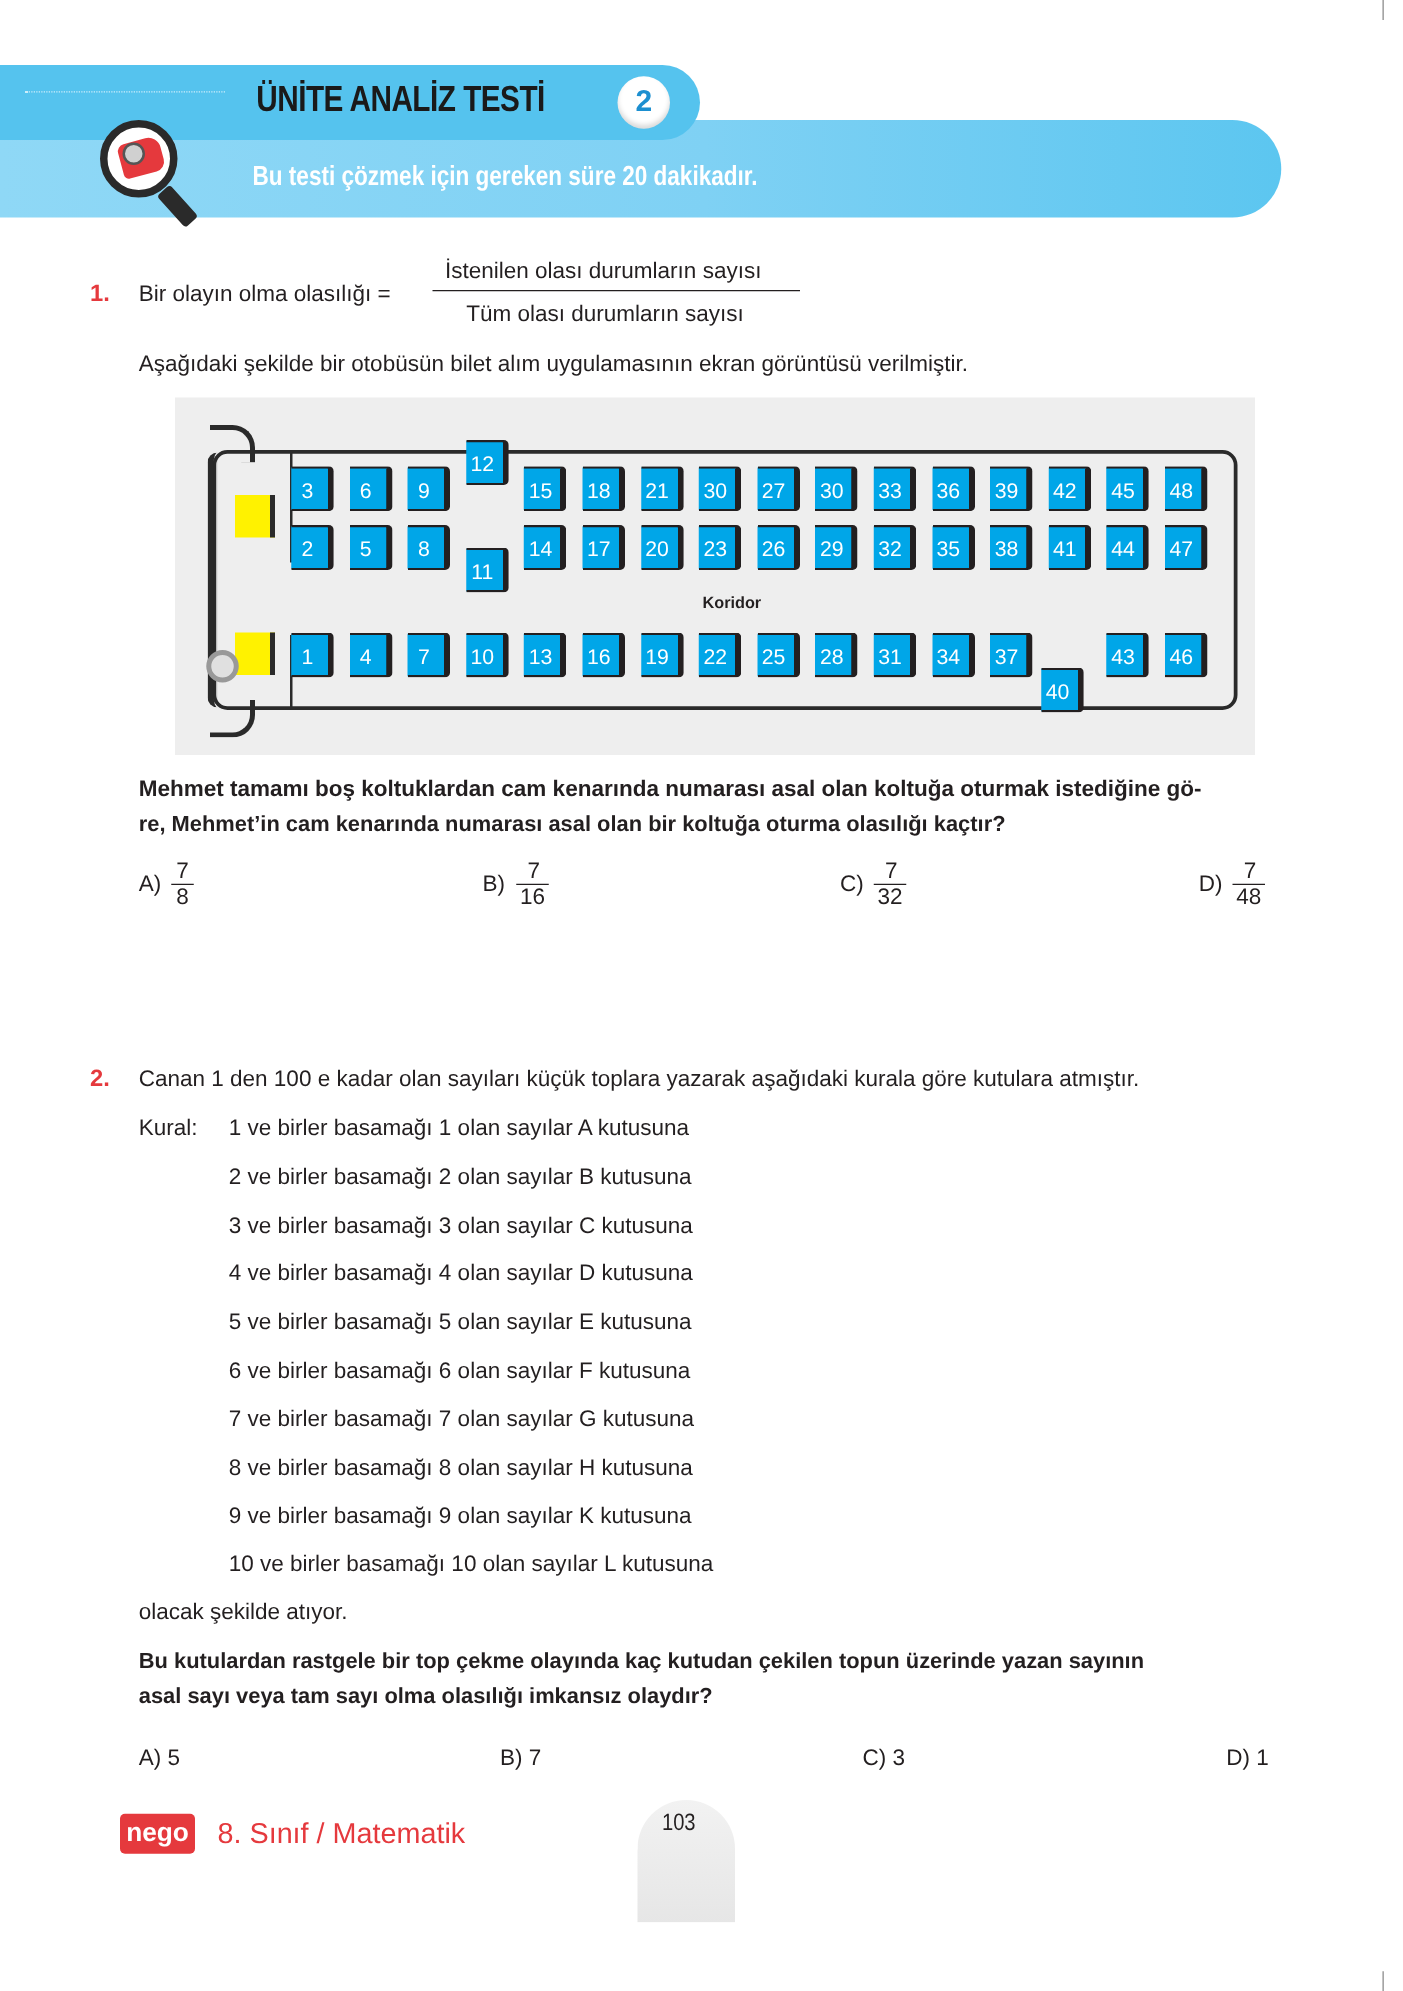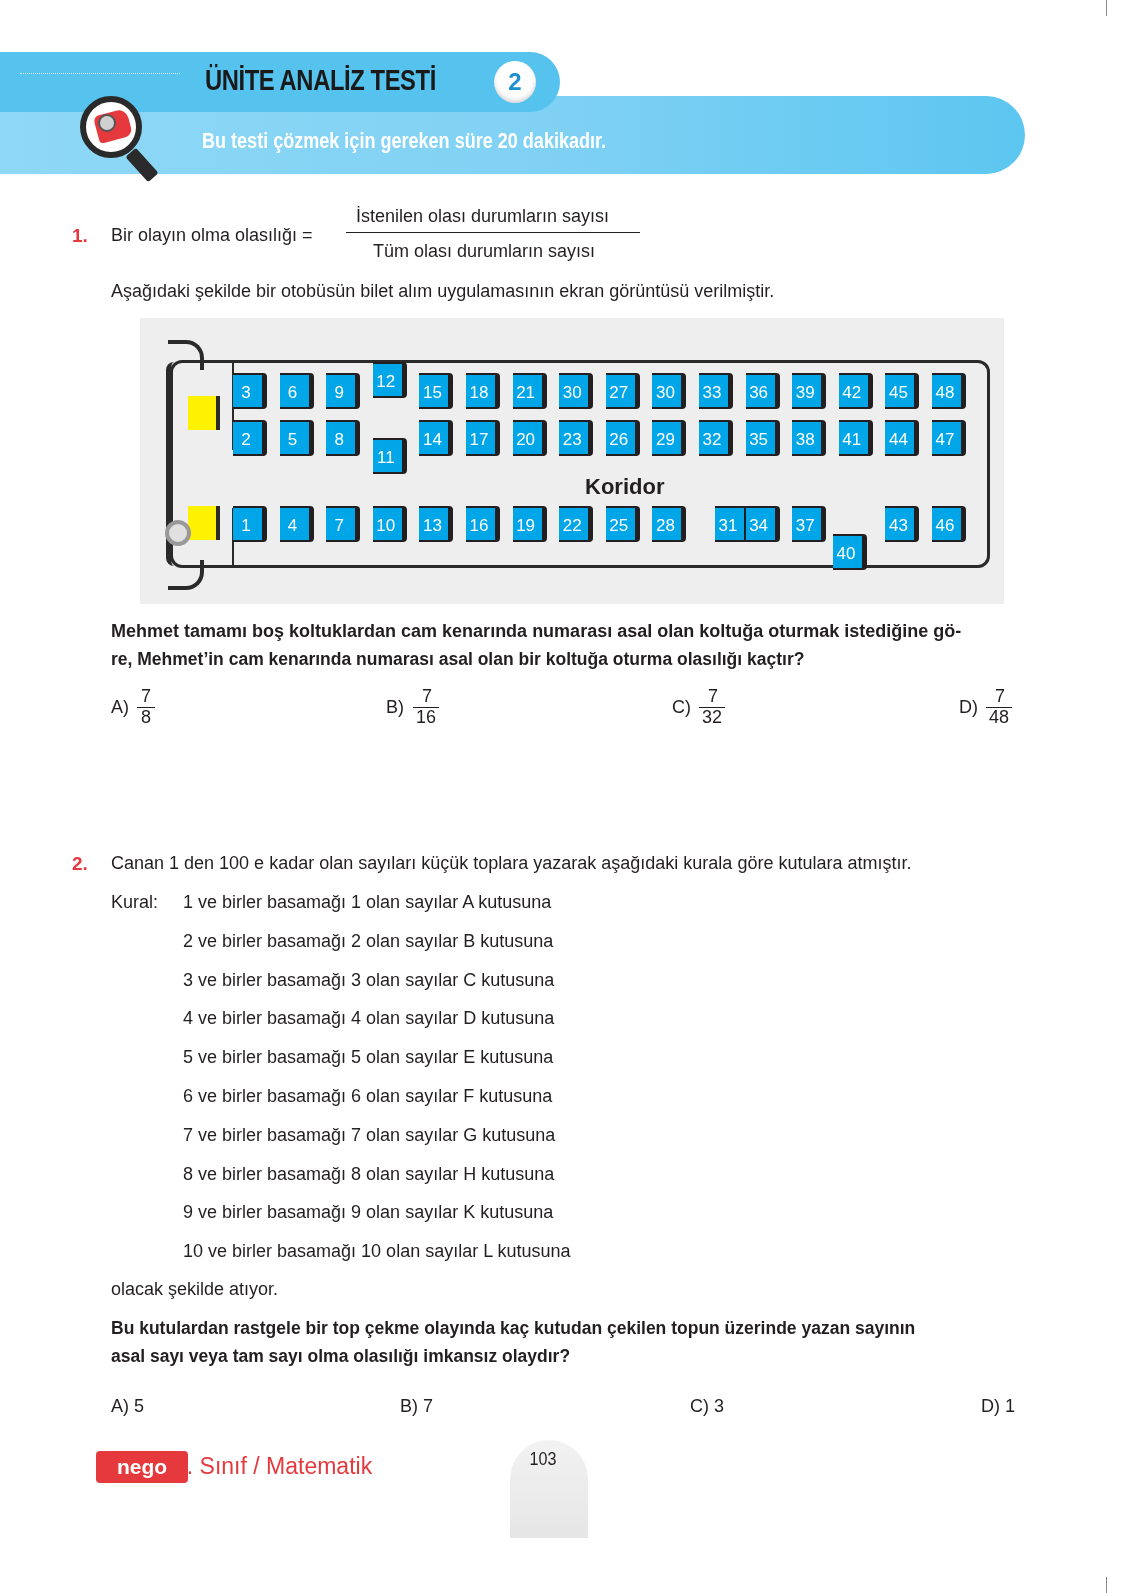--- a/index.html
+++ b/index.html
@@ -29,24 +29,24 @@
   .bus-bg { left:140px; top:318px; width:864px; height:286px; background:#eeeeee; }
   .bus-body { left:170px; top:360px; width:820px; height:208px; border:3px solid #2a2a2a; border-radius:12px; box-sizing:border-box; }
   .bus-divider-top { left:232px; top:362px; width:2px; height:88px; background:#2a2a2a; }
   .bus-divider-bot { left:232px; top:508px; width:2px; height:60px; background:#2a2a2a; }
   .mirror-top { left:168px; top:340px; width:36px; height:30px; border-top:4px solid #2a2a2a; border-right:4px solid #2a2a2a; border-radius:0 18px 0 0; box-sizing:border-box; }
   .mirror-bot { left:168px; top:560px; width:36px; height:30px; border-bottom:4px solid #2a2a2a; border-right:4px solid #2a2a2a; border-radius:0 0 18px 0; box-sizing:border-box; }
   .bus-front { left:166px; top:362px; width:8px; height:204px; border-left:5px solid #2a2a2a; border-radius:8px 0 0 8px; box-sizing:border-box; }
   .driver-seat { width:32px; height:34px; background:#fff200; border-right:4px solid #2a2a2a; box-sizing:border-box; }
   .wheel { left:165px; top:520px; width:26px; height:26px; border-radius:50%; border:4px solid #999; box-sizing:border-box; background:#e0e0e0; }
   .seat { width:34px; height:36px; background:#00a6e8; color:#ffffff; font-size:17px; line-height:36px; text-align:center; box-sizing:border-box; border-right:5px solid #231f20; border-top:2px solid #231f20; border-bottom:2px solid #231f20; border-radius:0 4px 4px 0; padding-right:3px; }
-  .koridor { left:585px; top:474px; font-weight:bold; font-size:22px; color:#231f20; }
+  .koridor { left:562px; top:474px; font-weight:bold; font-size:13px; color:#231f20; }
 
   
-  .nego { left:96px; top:1451px; width:92px; height:32px; background:#e5393d; border-radius:4px; color:#fff; font-weight:bold; font-size:21px; text-align:center; line-height:32px; }
+  .nego { left:96px; top:1451px; width:60px; height:32px; background:#e5393d; border-radius:4px; color:#fff; font-weight:bold; font-size:21px; text-align:center; line-height:32px; }
   .footer-subject { left:174px; top:1453px; color:#e5393d; font-size:23px; white-space:nowrap; }
   .page-badge { left:510px; top:1440px; width:78px; height:98px; background:linear-gradient(#f2f2f2,#e6e6e6); border-radius:40px 40px 0 0; clip-path:polygon(0 0,100% 0,100% 40%,118% 100%,-18% 100%,0 40%); }
   .page-num { left:510px; top:1448px; width:66px; text-align:center; font-size:19px; color:#231f20; transform:scaleX(0.85); }
   .crop-mark { width:1px; height:16px; background:#888; }
 </style>
 </head>
 <body>
 
 <div class="abs crop-mark" style="left:1106px;top:0;"></div>
 <div class="abs crop-mark" style="left:1106px;top:1577px;"></div>
@@ -79,21 +79,21 @@
 <div class="abs bus-divider-bot"></div>
 <div class="abs driver-seat" style="left:188px;top:396px;"></div>
 <div class="abs driver-seat" style="left:188px;top:506px;"></div>
 <div class="abs wheel"></div>
 <div class="abs koridor">Koridor</div>
 
 <div id="row-top">
     <div class="abs seat" style="left: 233px; top: 373px;">3</div>
     <div class="abs seat" style="left: 279.6px; top: 373px;">6</div>
     <div class="abs seat" style="left: 326.2px; top: 373px;">9</div>
-    <div class="abs seat" style="left: 372.8px; top: 362px;">12</div>
+    <div class="abs seat" style="left: 372.8px; top: 352px;">12</div>
     <div class="abs seat" style="left: 419.4px; top: 373px;">15</div>
     <div class="abs seat" style="left: 466px; top: 373px;">18</div>
     <div class="abs seat" style="left: 512.6px; top: 373px;">21</div>
     <div class="abs seat" style="left: 559.2px; top: 373px;">30</div>
     <div class="abs seat" style="left: 605.8px; top: 373px;">27</div>
     <div class="abs seat" style="left: 652.4px; top: 373px;">30</div>
     <div class="abs seat" style="left: 699px; top: 373px;">33</div>
     <div class="abs seat" style="left: 745.6px; top: 373px;">36</div>
     <div class="abs seat" style="left: 792.2px; top: 373px;">39</div>
     <div class="abs seat" style="left: 838.8px; top: 373px;">42</div>
@@ -122,21 +122,21 @@
     <div class="abs seat" style="left: 233px; top: 506px;">1</div>
     <div class="abs seat" style="left: 279.6px; top: 506px;">4</div>
     <div class="abs seat" style="left: 326.2px; top: 506px;">7</div>
     <div class="abs seat" style="left: 372.8px; top: 506px;">10</div>
     <div class="abs seat" style="left: 419.4px; top: 506px;">13</div>
     <div class="abs seat" style="left: 466px; top: 506px;">16</div>
     <div class="abs seat" style="left: 512.6px; top: 506px;">19</div>
     <div class="abs seat" style="left: 559.2px; top: 506px;">22</div>
     <div class="abs seat" style="left: 605.8px; top: 506px;">25</div>
     <div class="abs seat" style="left: 652.4px; top: 506px;">28</div>
-    <div class="abs seat" style="left: 699px; top: 506px; margin-left: 16px;">31</div>
+    <div class="abs seat" style="left: 699px; top: 506px;">31</div>
     <div class="abs seat" style="left: 745.6px; top: 506px;">34</div>
     <div class="abs seat" style="left: 792.2px; top: 506px;">37</div>
     <div class="abs seat" style="left: 833px; top: 506px; margin-top: 28px;">40</div>
     <div class="abs seat" style="left: 885.4px; top: 506px;">43</div>
     <div class="abs seat" style="left: 932px; top: 506px;">46</div>
   </div>
 
 <div class="abs txt bold" style="left:111px;top:621px;font-size:18px;">Mehmet tamamı boş koltuklardan cam kenarında numarası asal olan koltuğa oturmak istediğine gö-</div>
 <div class="abs txt bold" style="left:111px;top:649px;font-size:17.5px;">re, Mehmet’in cam kenarında numarası asal olan bir koltuğa oturma olasılığı kaçtır?</div>
 

